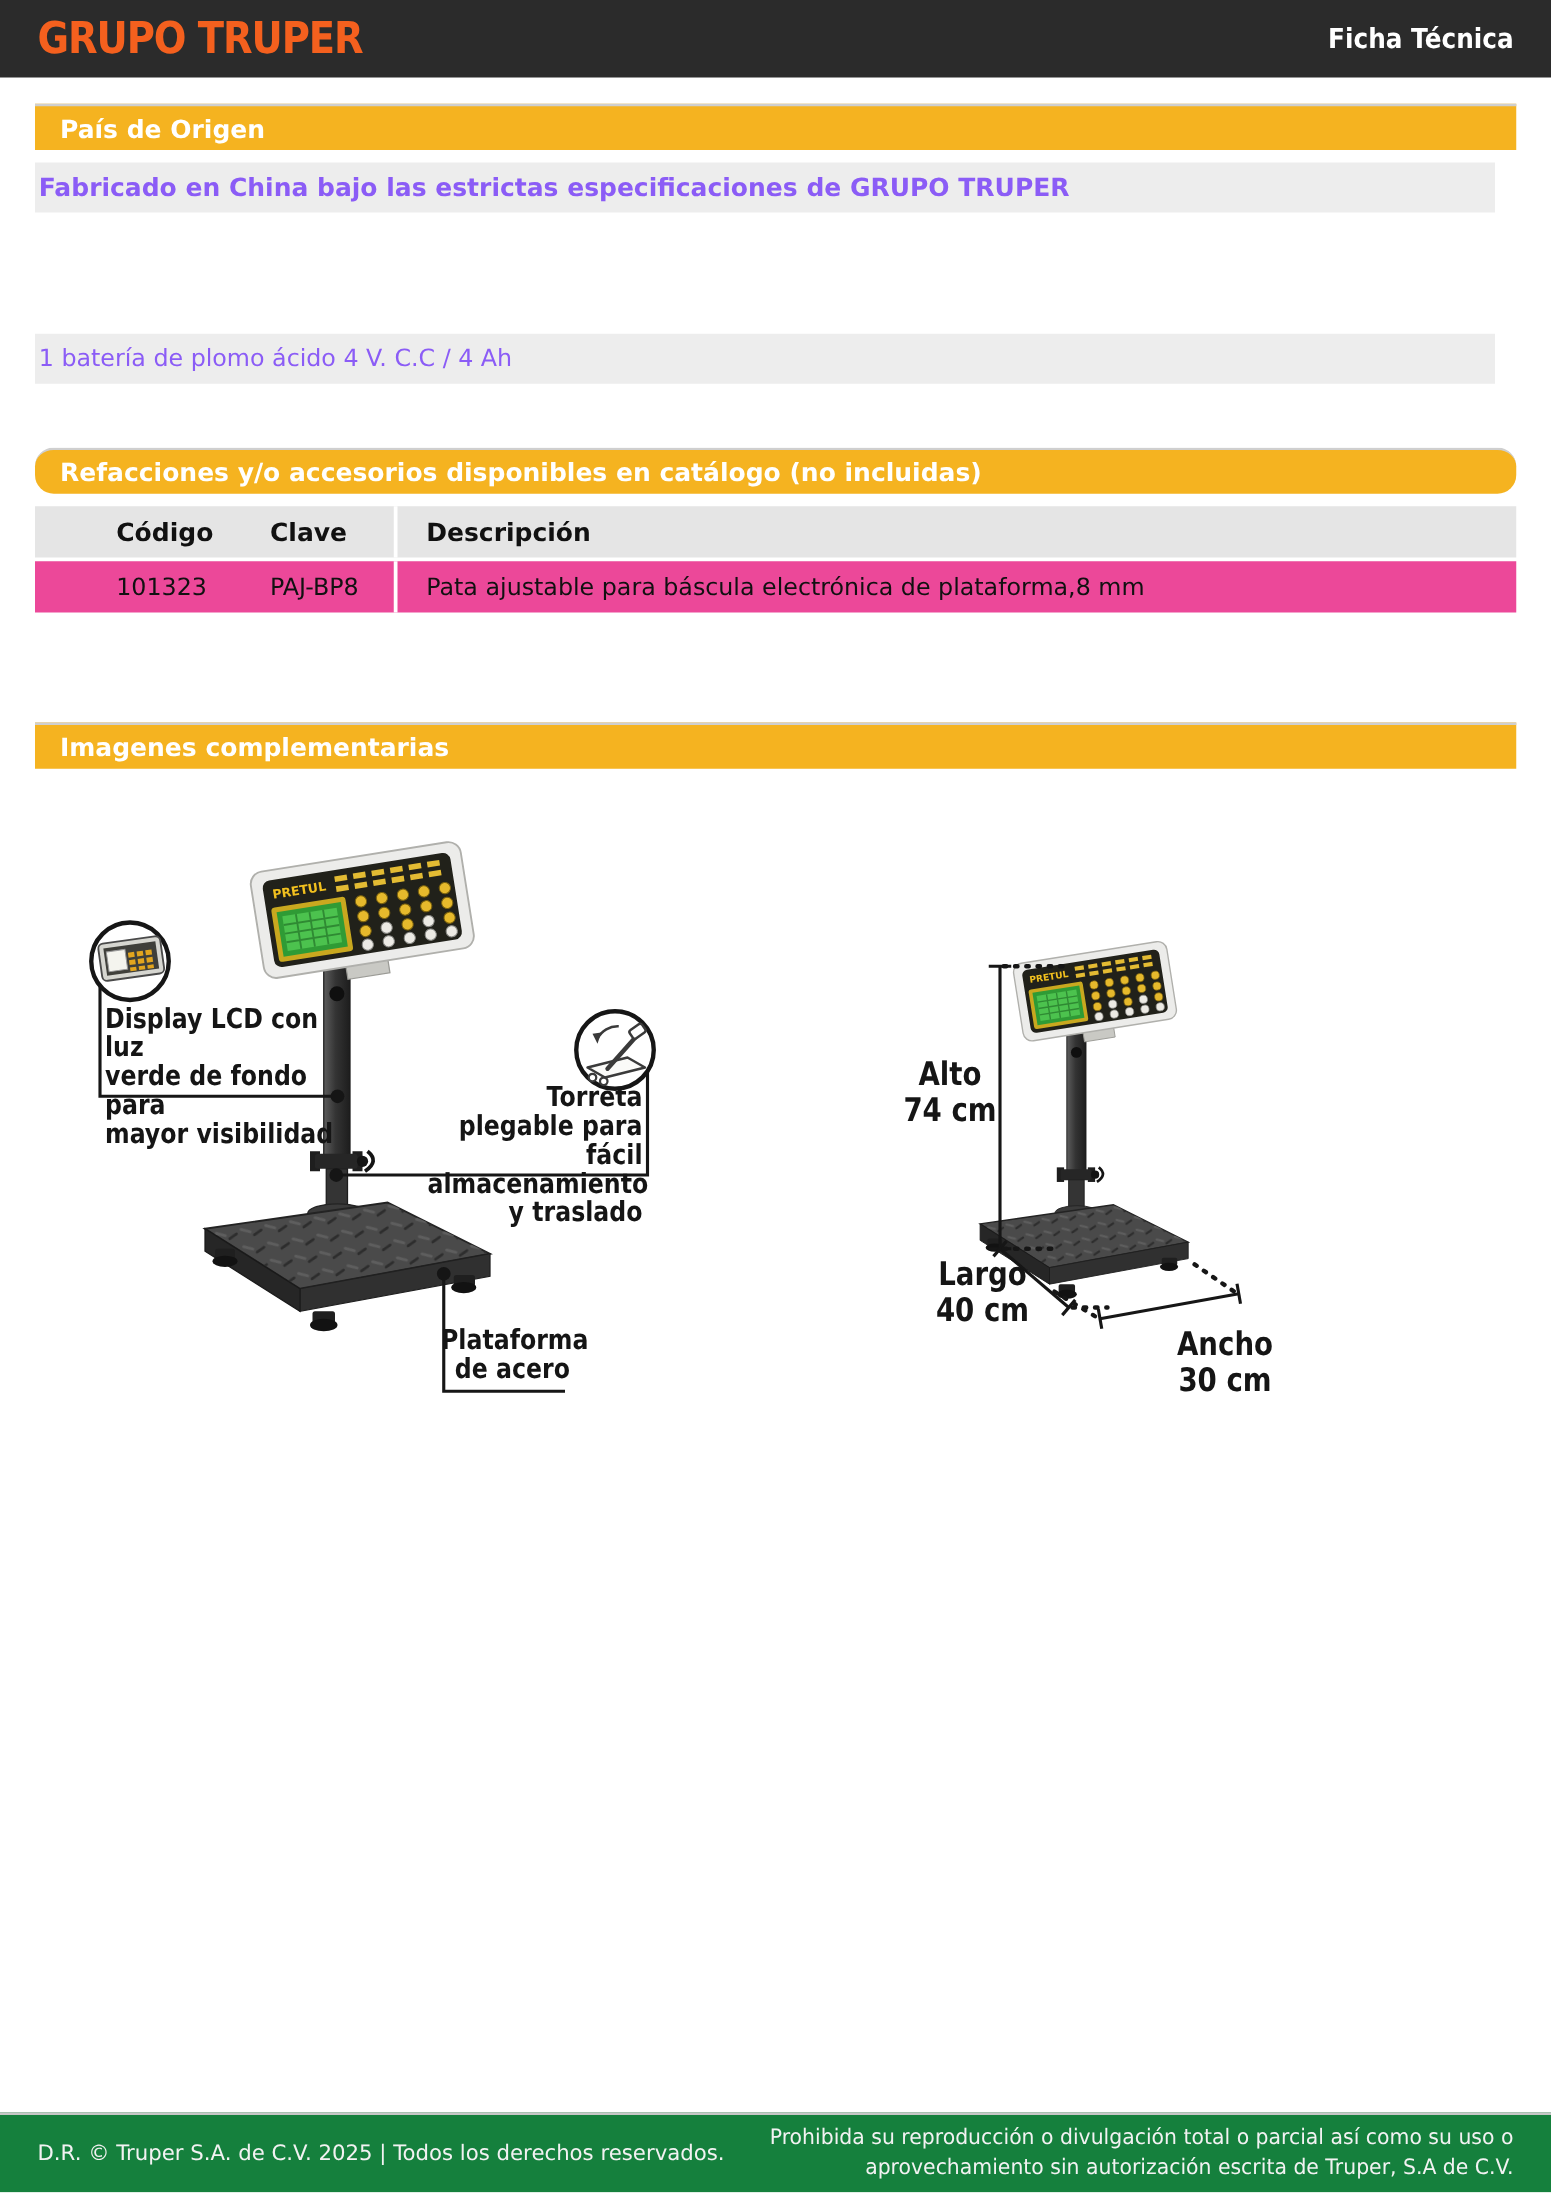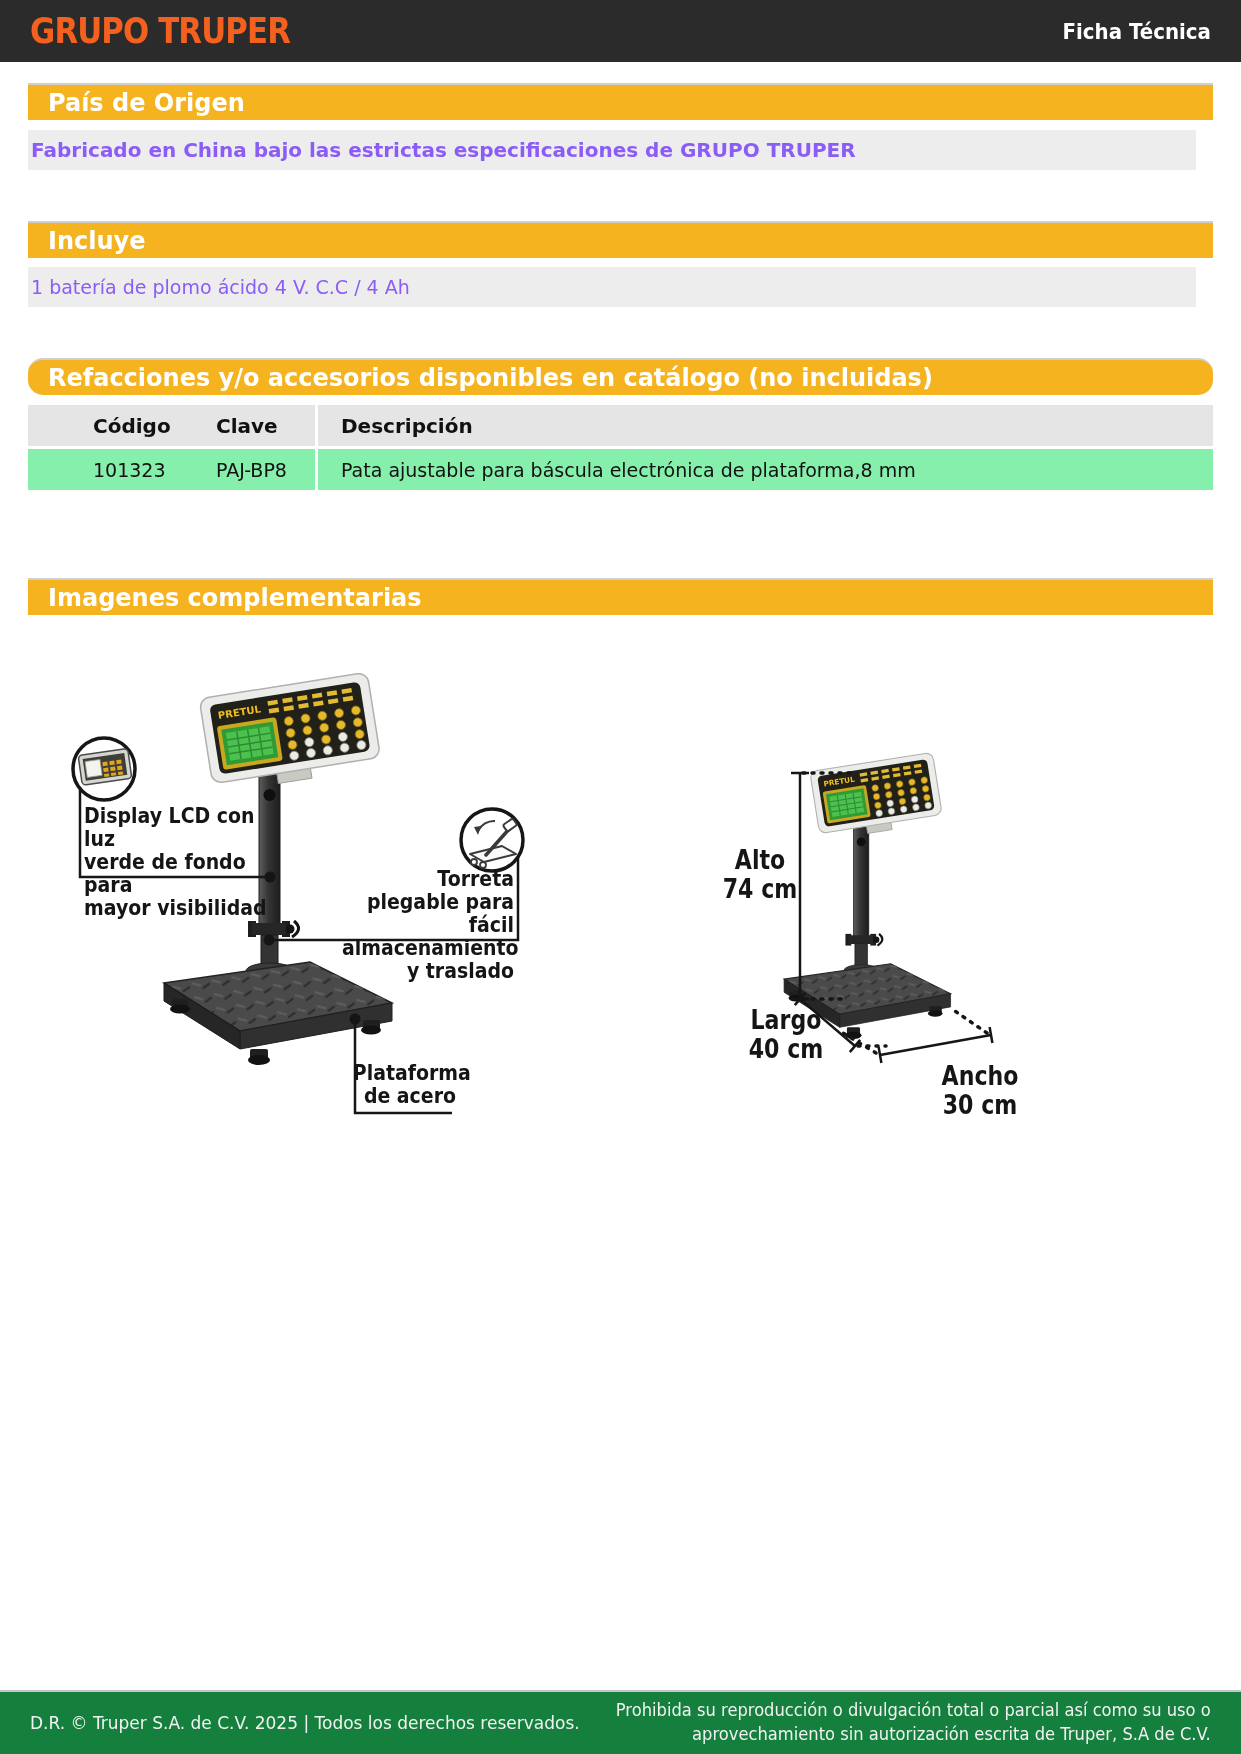--- a/index.html
+++ b/index.html
@@ -18,30 +18,30 @@
           border-top:2px solid #C6C6C6;display:flex;align-items:center;
           justify-content:space-between;padding:0 30px;box-sizing:border-box;}
   .foot-left{color:#f2f2f2;font-size:17px;}
   .foot-right{color:#f2f2f2;font-size:17px;text-align:right;white-space:pre-line;line-height:1.4;
         transform:scaleX(.96);transform-origin:right center;}
 
   
   .ybar{position:absolute;left:28px;width:1185px;height:35px;background:#F5B320;
         border-top:2px solid #CFCFCF;box-sizing:content-box;
         display:flex;align-items:center;padding-left:20px;width:1165px;
-        color:#ffffff;font-weight:bold;font-size:24px;}
+        color:#ffffff;font-weight:bold;font-size:20px;}
   .grow{position:absolute;left:28px;width:1165px;height:40px;background:#EDEDED;
         display:flex;align-items:center;padding-left:3px;font-size:19px;color:#8b5cf6;}
   .grow.bold{font-weight:bold;font-size:20px;}
 
   
   .trow{position:absolute;left:28px;width:1185px;height:41px;display:flex;align-items:stretch;
         font-size:19px;color:#111;box-sizing:border-box;padding-left:40px;}
   .trow.thead{background:#E5E5E5;font-weight:bold;font-size:20px;}
-  .trow.tbody{background:#86efac;}
+  .trow.tbody{background:#ec4899;}
   .tcell{display:flex;align-items:center;box-sizing:border-box;}
   .c1{width:148px;padding-left:25px;}
   .c2{width:99px;}
   .c3{flex:1;padding-left:23px;border-left:3px solid #ffffff;}
 
   
   .fig{position:absolute;}
   .ann{position:absolute;color:#151515;font-weight:bold;font-size:22px;line-height:1.05;
        white-space:pre-line;}
   .cond-l{transform:scaleX(.86);transform-origin:left top;}
@@ -60,23 +60,20 @@
     <div class="doc-title">Ficha Técnica</div>
   </div>
 
   <div class="ybar" style="top:83px;">
     <span>País de Origen</span>
   </div>
   <div class="grow bold" style="top:130px;">
     <span>Fabricado en China bajo las estrictas especificaciones de GRUPO TRUPER</span>
   </div>
 
-  <div class="ybar" style="top:221px;">
-    <span>Incluye</span>
-  </div>
   <div class="grow" style="top:267px;">
     <span>1 batería de plomo ácido 4 V. C.C / 4 Ah</span>
   </div>
 
   <div class="ybar" style="top:358px;border-radius:15px;">
     <span>Refacciones y/o accesorios disponibles en catálogo (no incluidas)</span>
   </div>
 
   <div class="trow thead" style="top:405px;">
     <div class="tcell c1">Código</div>

